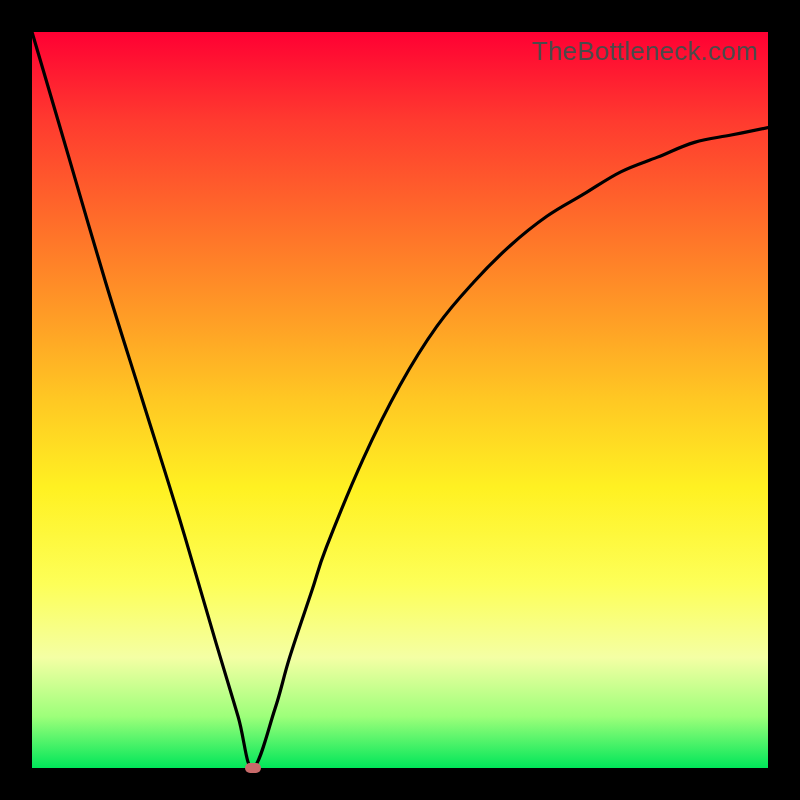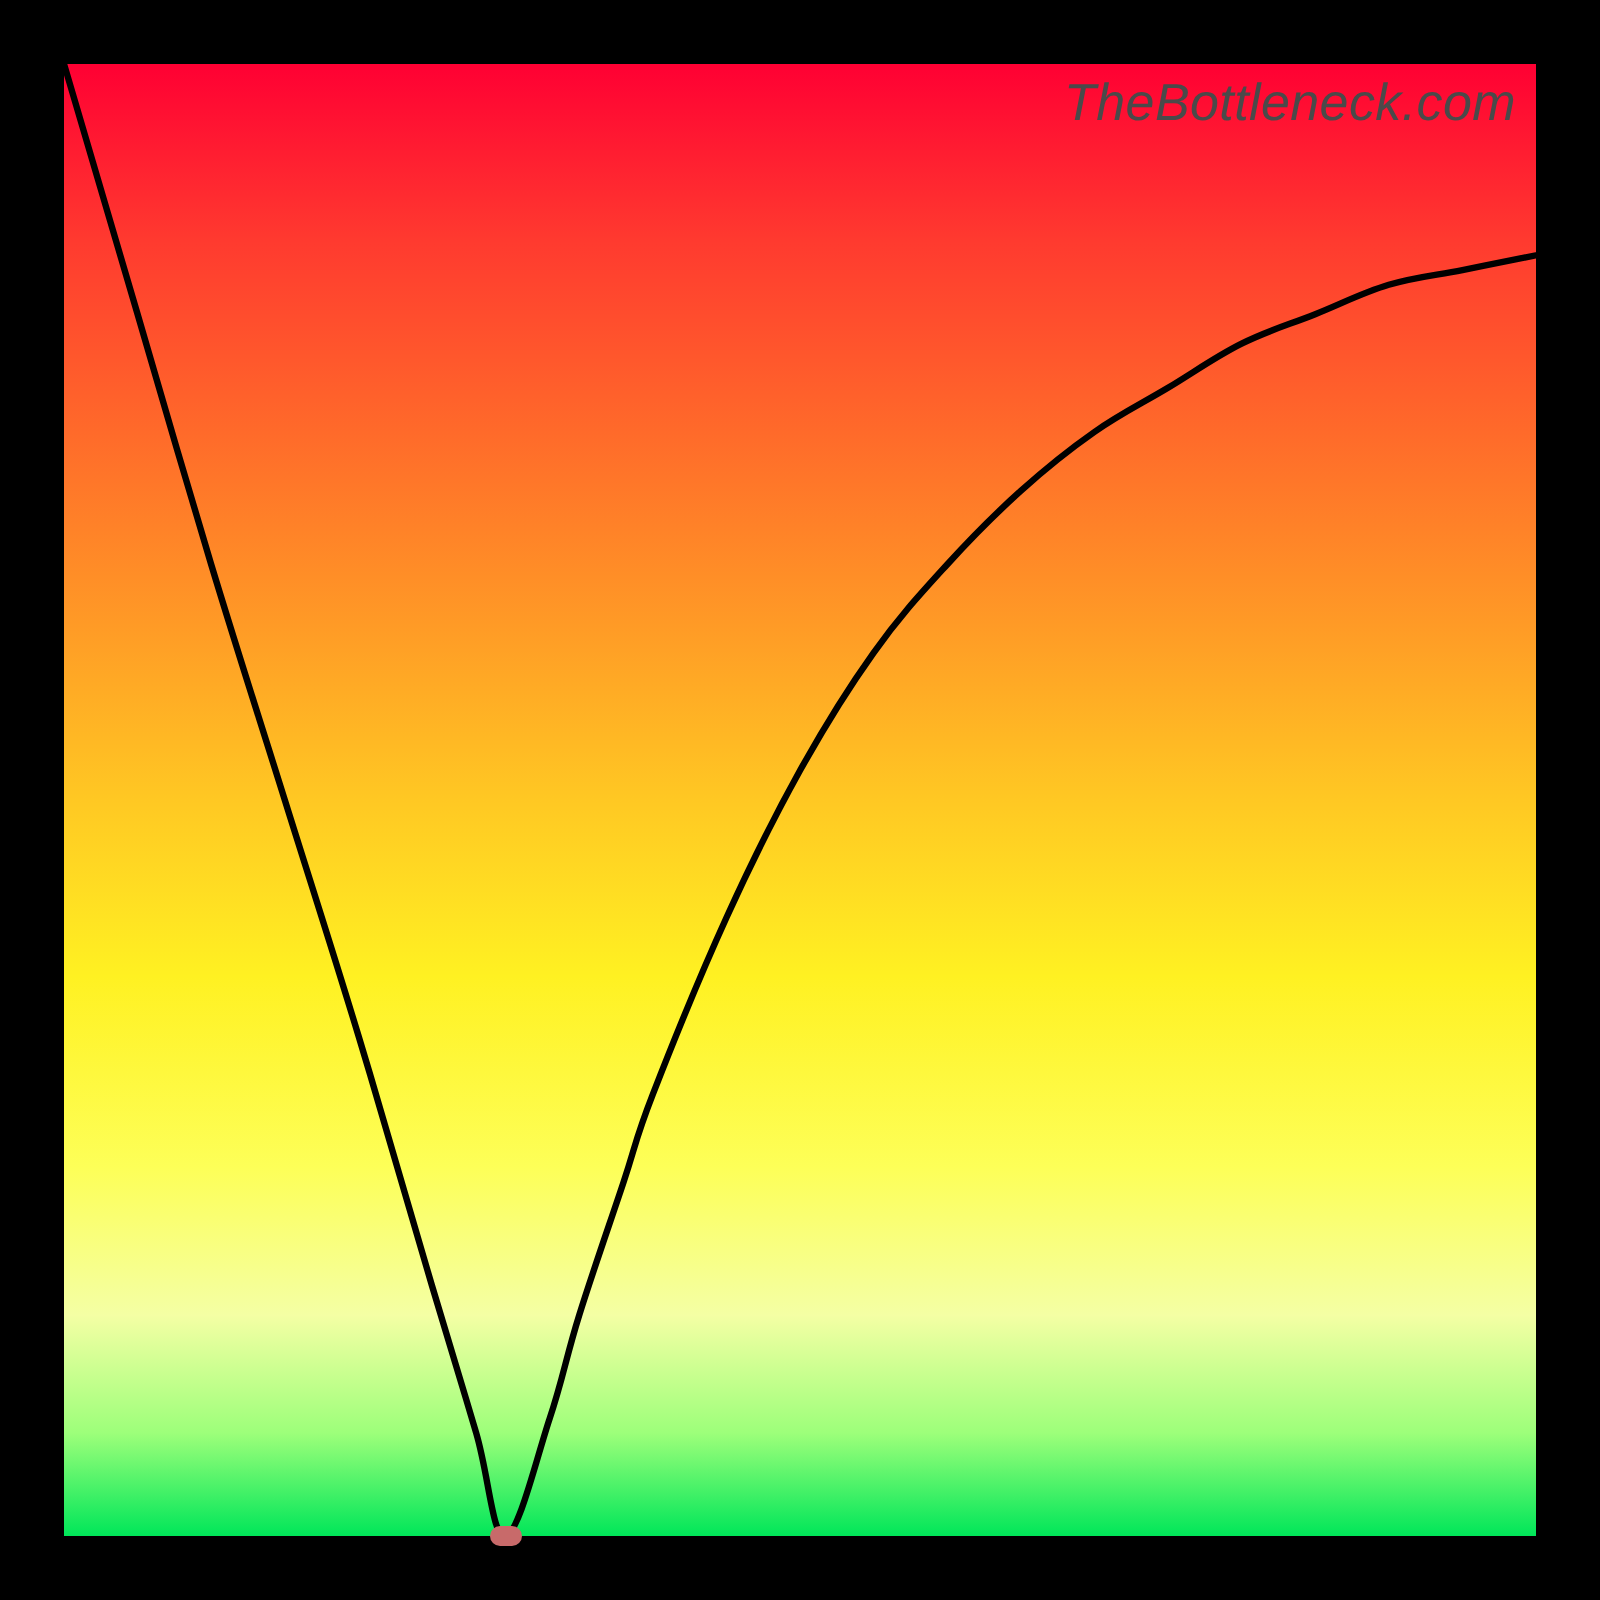--- a/index.html
+++ b/index.html
@@ -29,21 +29,20 @@
       #ff3a2f 12%,
       #ff6a2a 25%,
       #ff9a26 38%,
       #ffc823 50%,
       #fff122 62%,
       #fdff58 75%,
       #f4ffa4 85%,
       #9dff7a 93%,
       #00e659 100%
     );
-    font-style: italic;
   }
   .watermark {
     position: absolute;
     top: 4px;
     right: 10px;
     color: #4a4a4a;
     font-size: 26px;
     font-weight: 500;
     letter-spacing: 0.2px;
     user-select: none;

